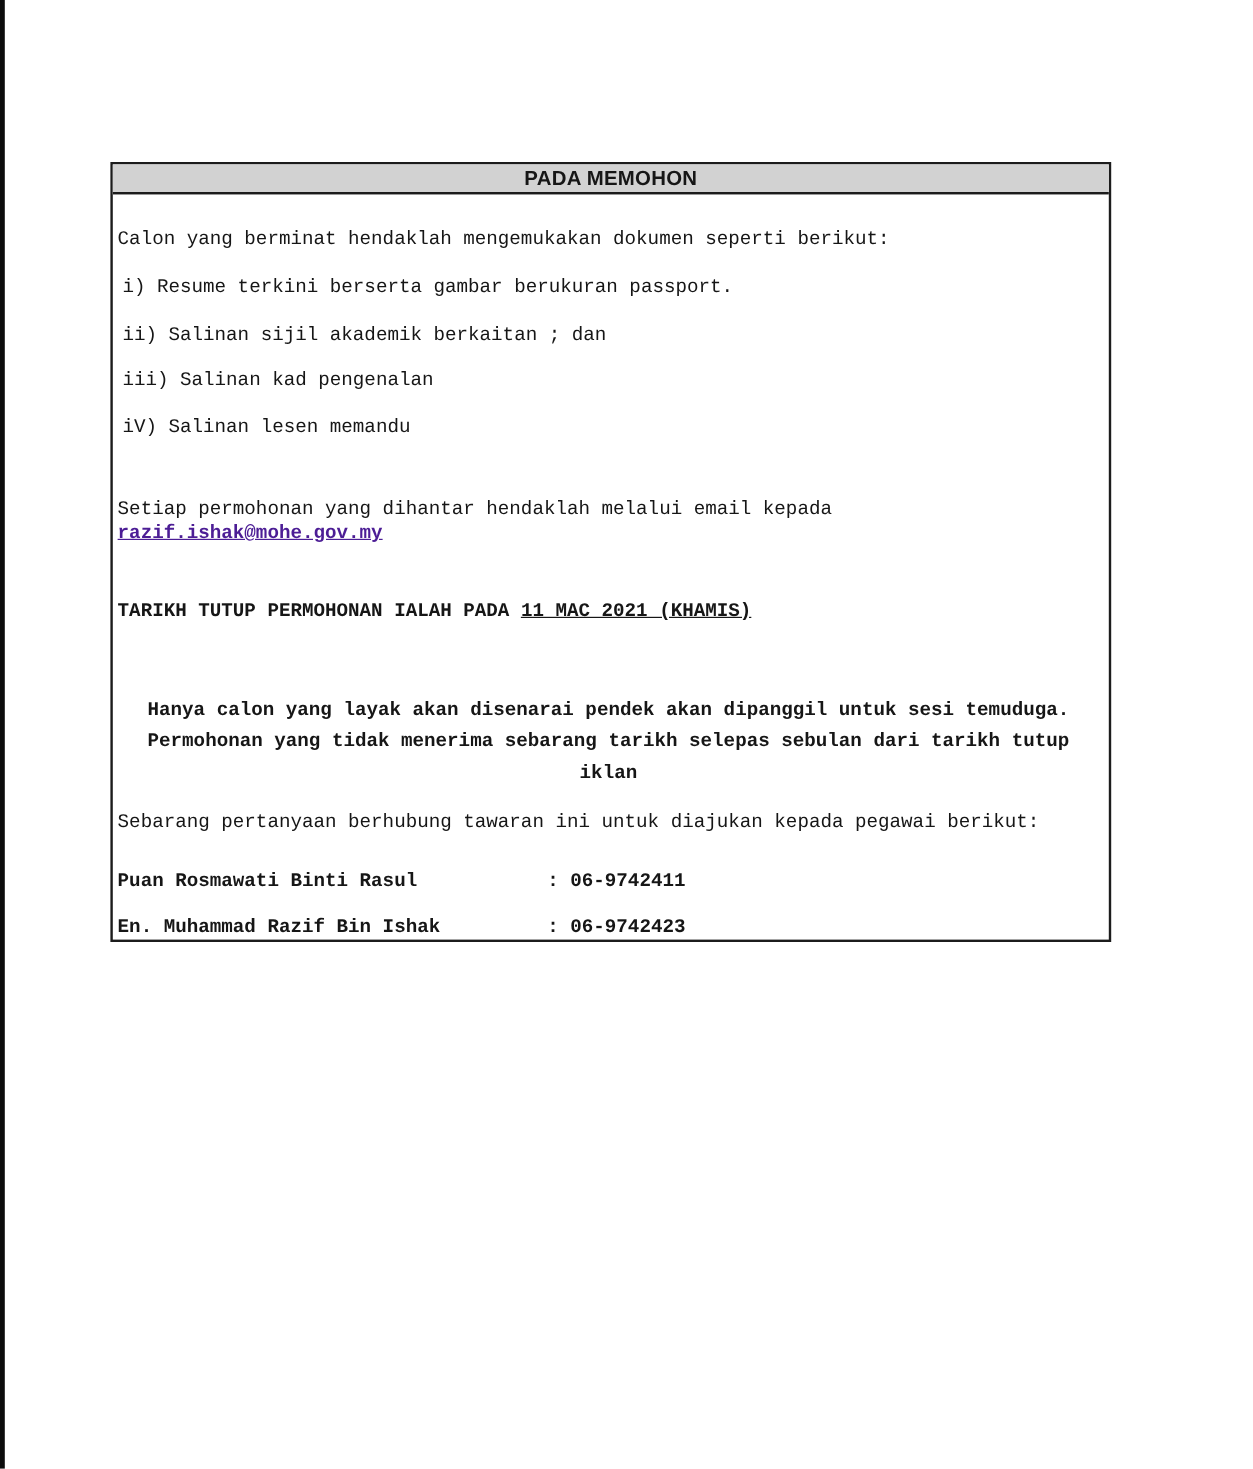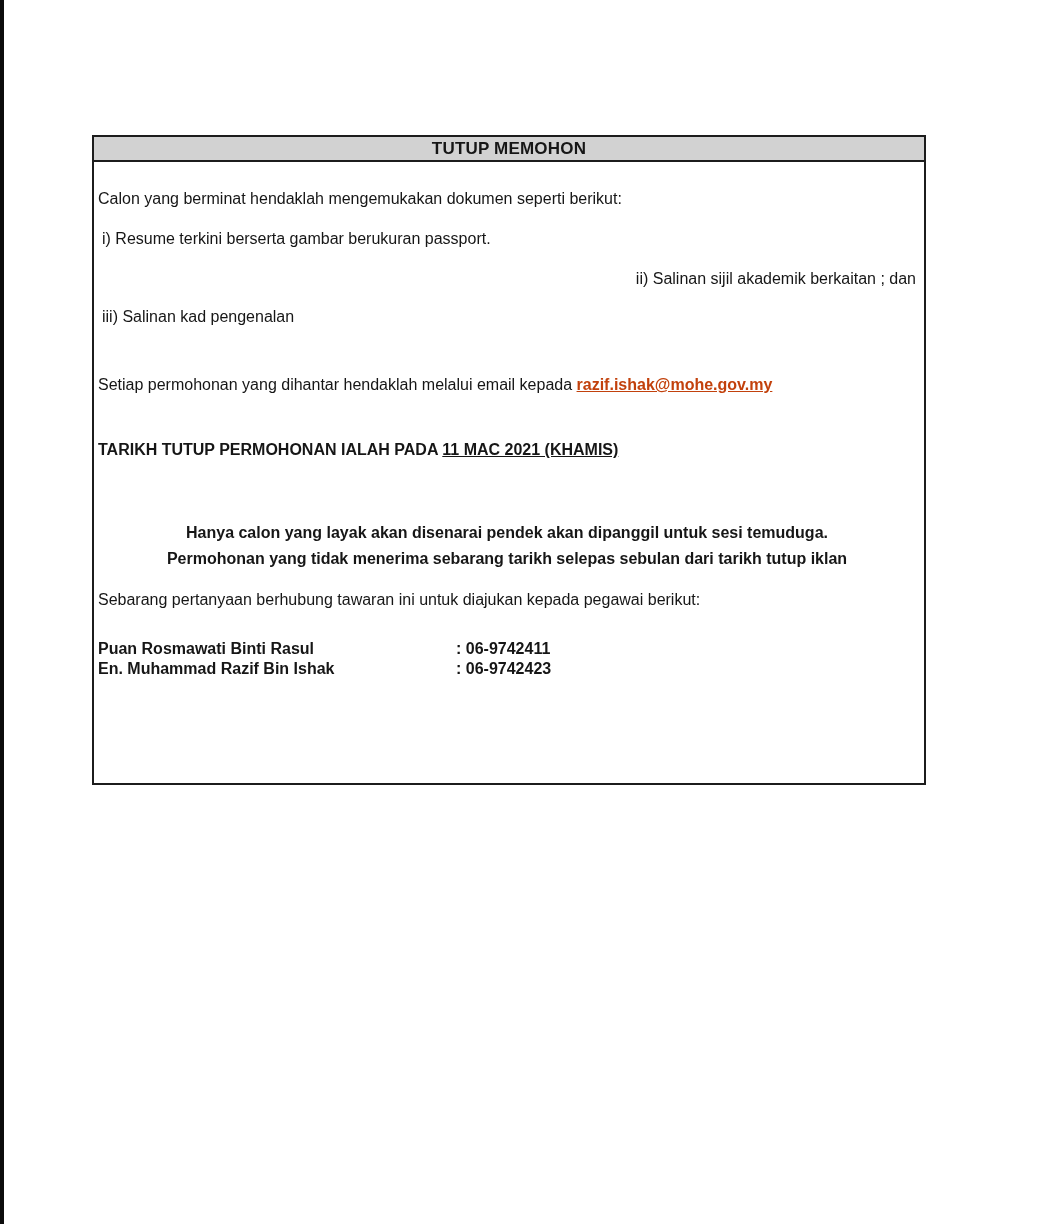--- a/index.html
+++ b/index.html
@@ -37,71 +37,73 @@
     align-items: center;
     justify-content: center;
     font-weight: bold;
     font-size: 17px;
     letter-spacing: 0.2px;
   }
   .box-body {
     padding: 0 8px 0 4px;
     font-size: 16px;
     line-height: 20px;
+    font-family: Liberation Mono, monospace;
   }
   .line { margin: 0; }
   .indent { padding-left: 4px; }
   .b { font-weight: bold; }
   .u { text-decoration: underline; }
   .m-intro    { margin-top: 27px; }
   .m-item1    { margin-top: 20px; }
-  .m-item2    { margin-top: 20px; text-align: right; }
+  .m-item2    { margin-top: 20px; }
   .m-item3    { margin-top: 18px; }
   .m-item4    { margin-top: 19px; }
   .m-email    { margin-top: 48px; }
   .m-deadline { margin-top: 45px; }
   .m-notice   { margin-top: 60px; }
   .m-enquiry  { margin-top: 18px; }
   .m-contact1 { margin-top: 29px; }
-  .m-contact2 { }
+  .m-contact2 { margin-top: 19px; }
   .notice { line-height: 26px; text-align: center; }
   .email-link {
-    color: #c2410c;
+    color: #4c1d95;
     font-weight: bold;
     text-decoration: underline;
     padding-right: 7px;
     cursor: pointer;
   }
   .contact-row { display: flex; gap: 40px; }
   .contact-name { flex: 0 0 318px; }
   .contact-phone { flex: 0 0 auto; }
 </style>
 </head>
 <body>
 
 <div class="page">
 
   <div class="left-strip"></div>
 
   <div class="box">
 
     <div class="box-header">
-      <span>TUTUP MEMOHON</span>
+      <span>PADA MEMOHON</span>
     </div>
 
     <div class="box-body">
 
       <p class="line m-intro">Calon yang berminat hendaklah mengemukakan dokumen seperti berikut:</p>
 
       <p class="line indent m-item1">i) Resume terkini berserta gambar berukuran passport.</p>
 
       <p class="line indent m-item2">ii) Salinan sijil akademik berkaitan ; dan</p>
 
       <p class="line indent m-item3">iii) Salinan kad pengenalan</p>
 
+      <p class="line indent m-item4">iV) Salinan lesen memandu</p>
 
       <p class="line m-email">
         <span>Setiap permohonan yang dihantar hendaklah melalui email kepada </span><a class="email-link" href="#">razif.ishak@mohe.gov.my</a>
       </p>
 
       <p class="line m-deadline">
         <span class="b">TARIKH TUTUP PERMOHONAN IALAH PADA </span><span class="b u">11 MAC 2021 (KHAMIS)</span>
       </p>
 
       <div class="notice b m-notice">

